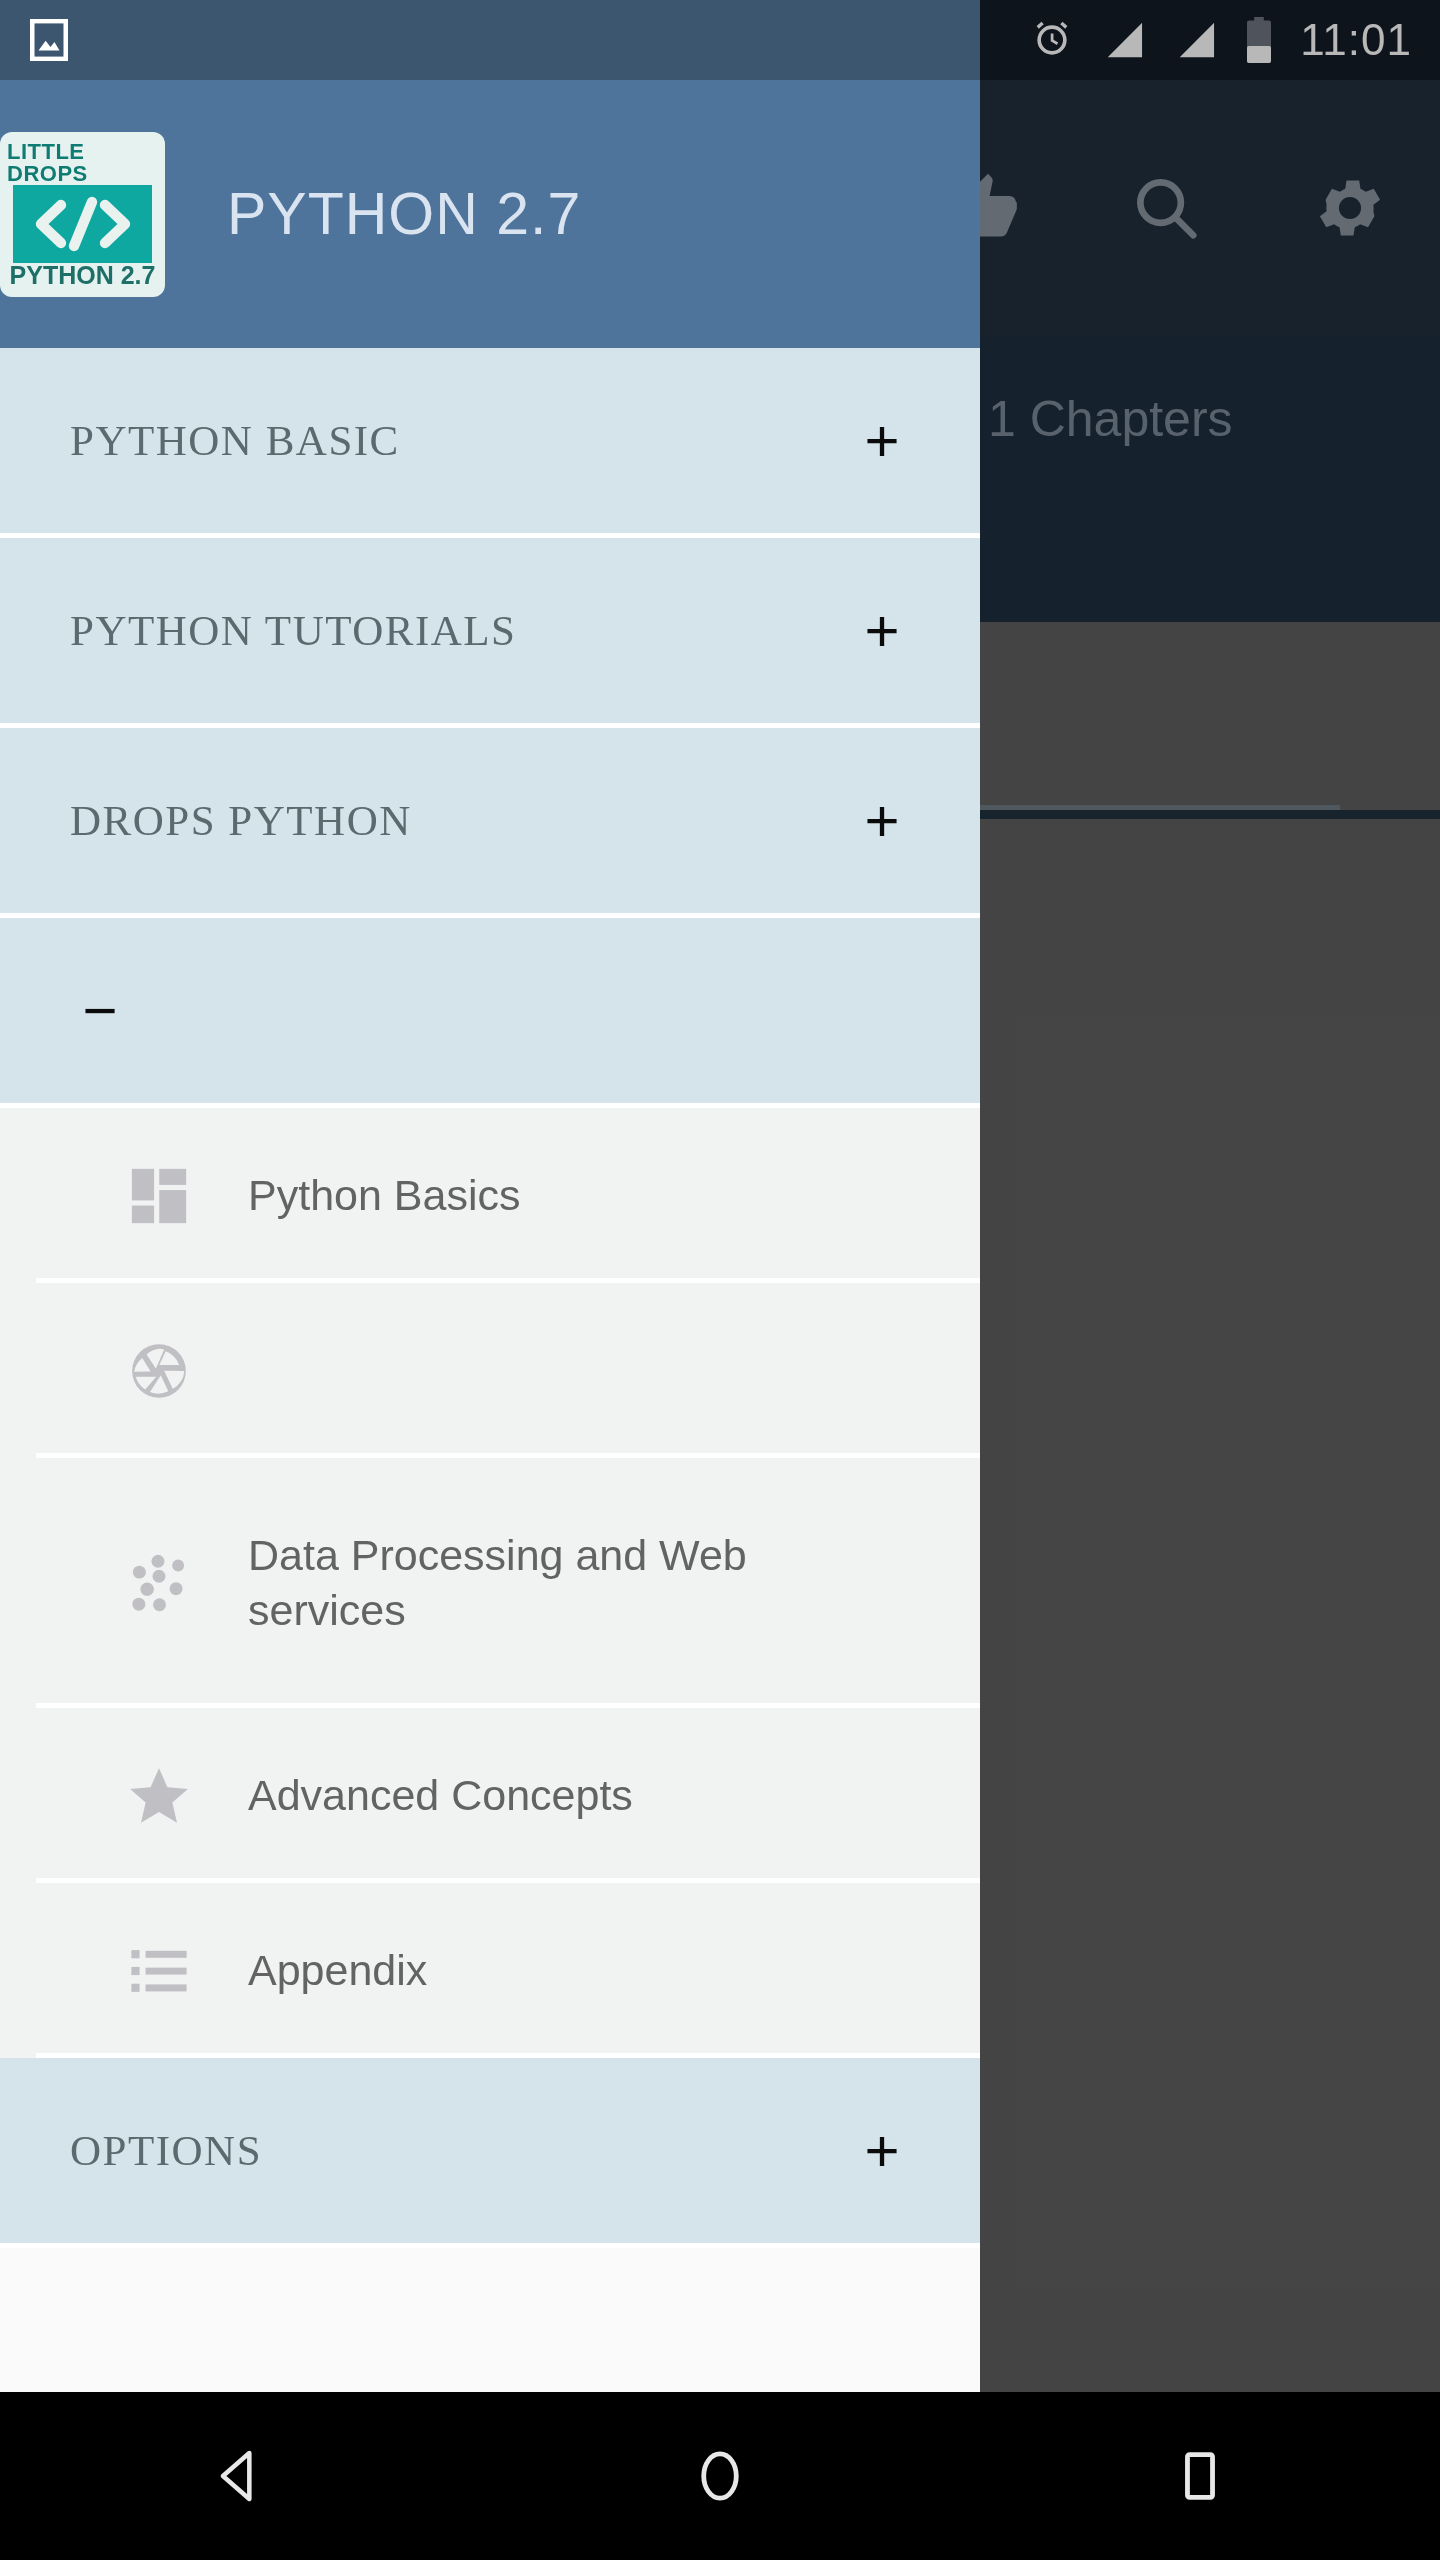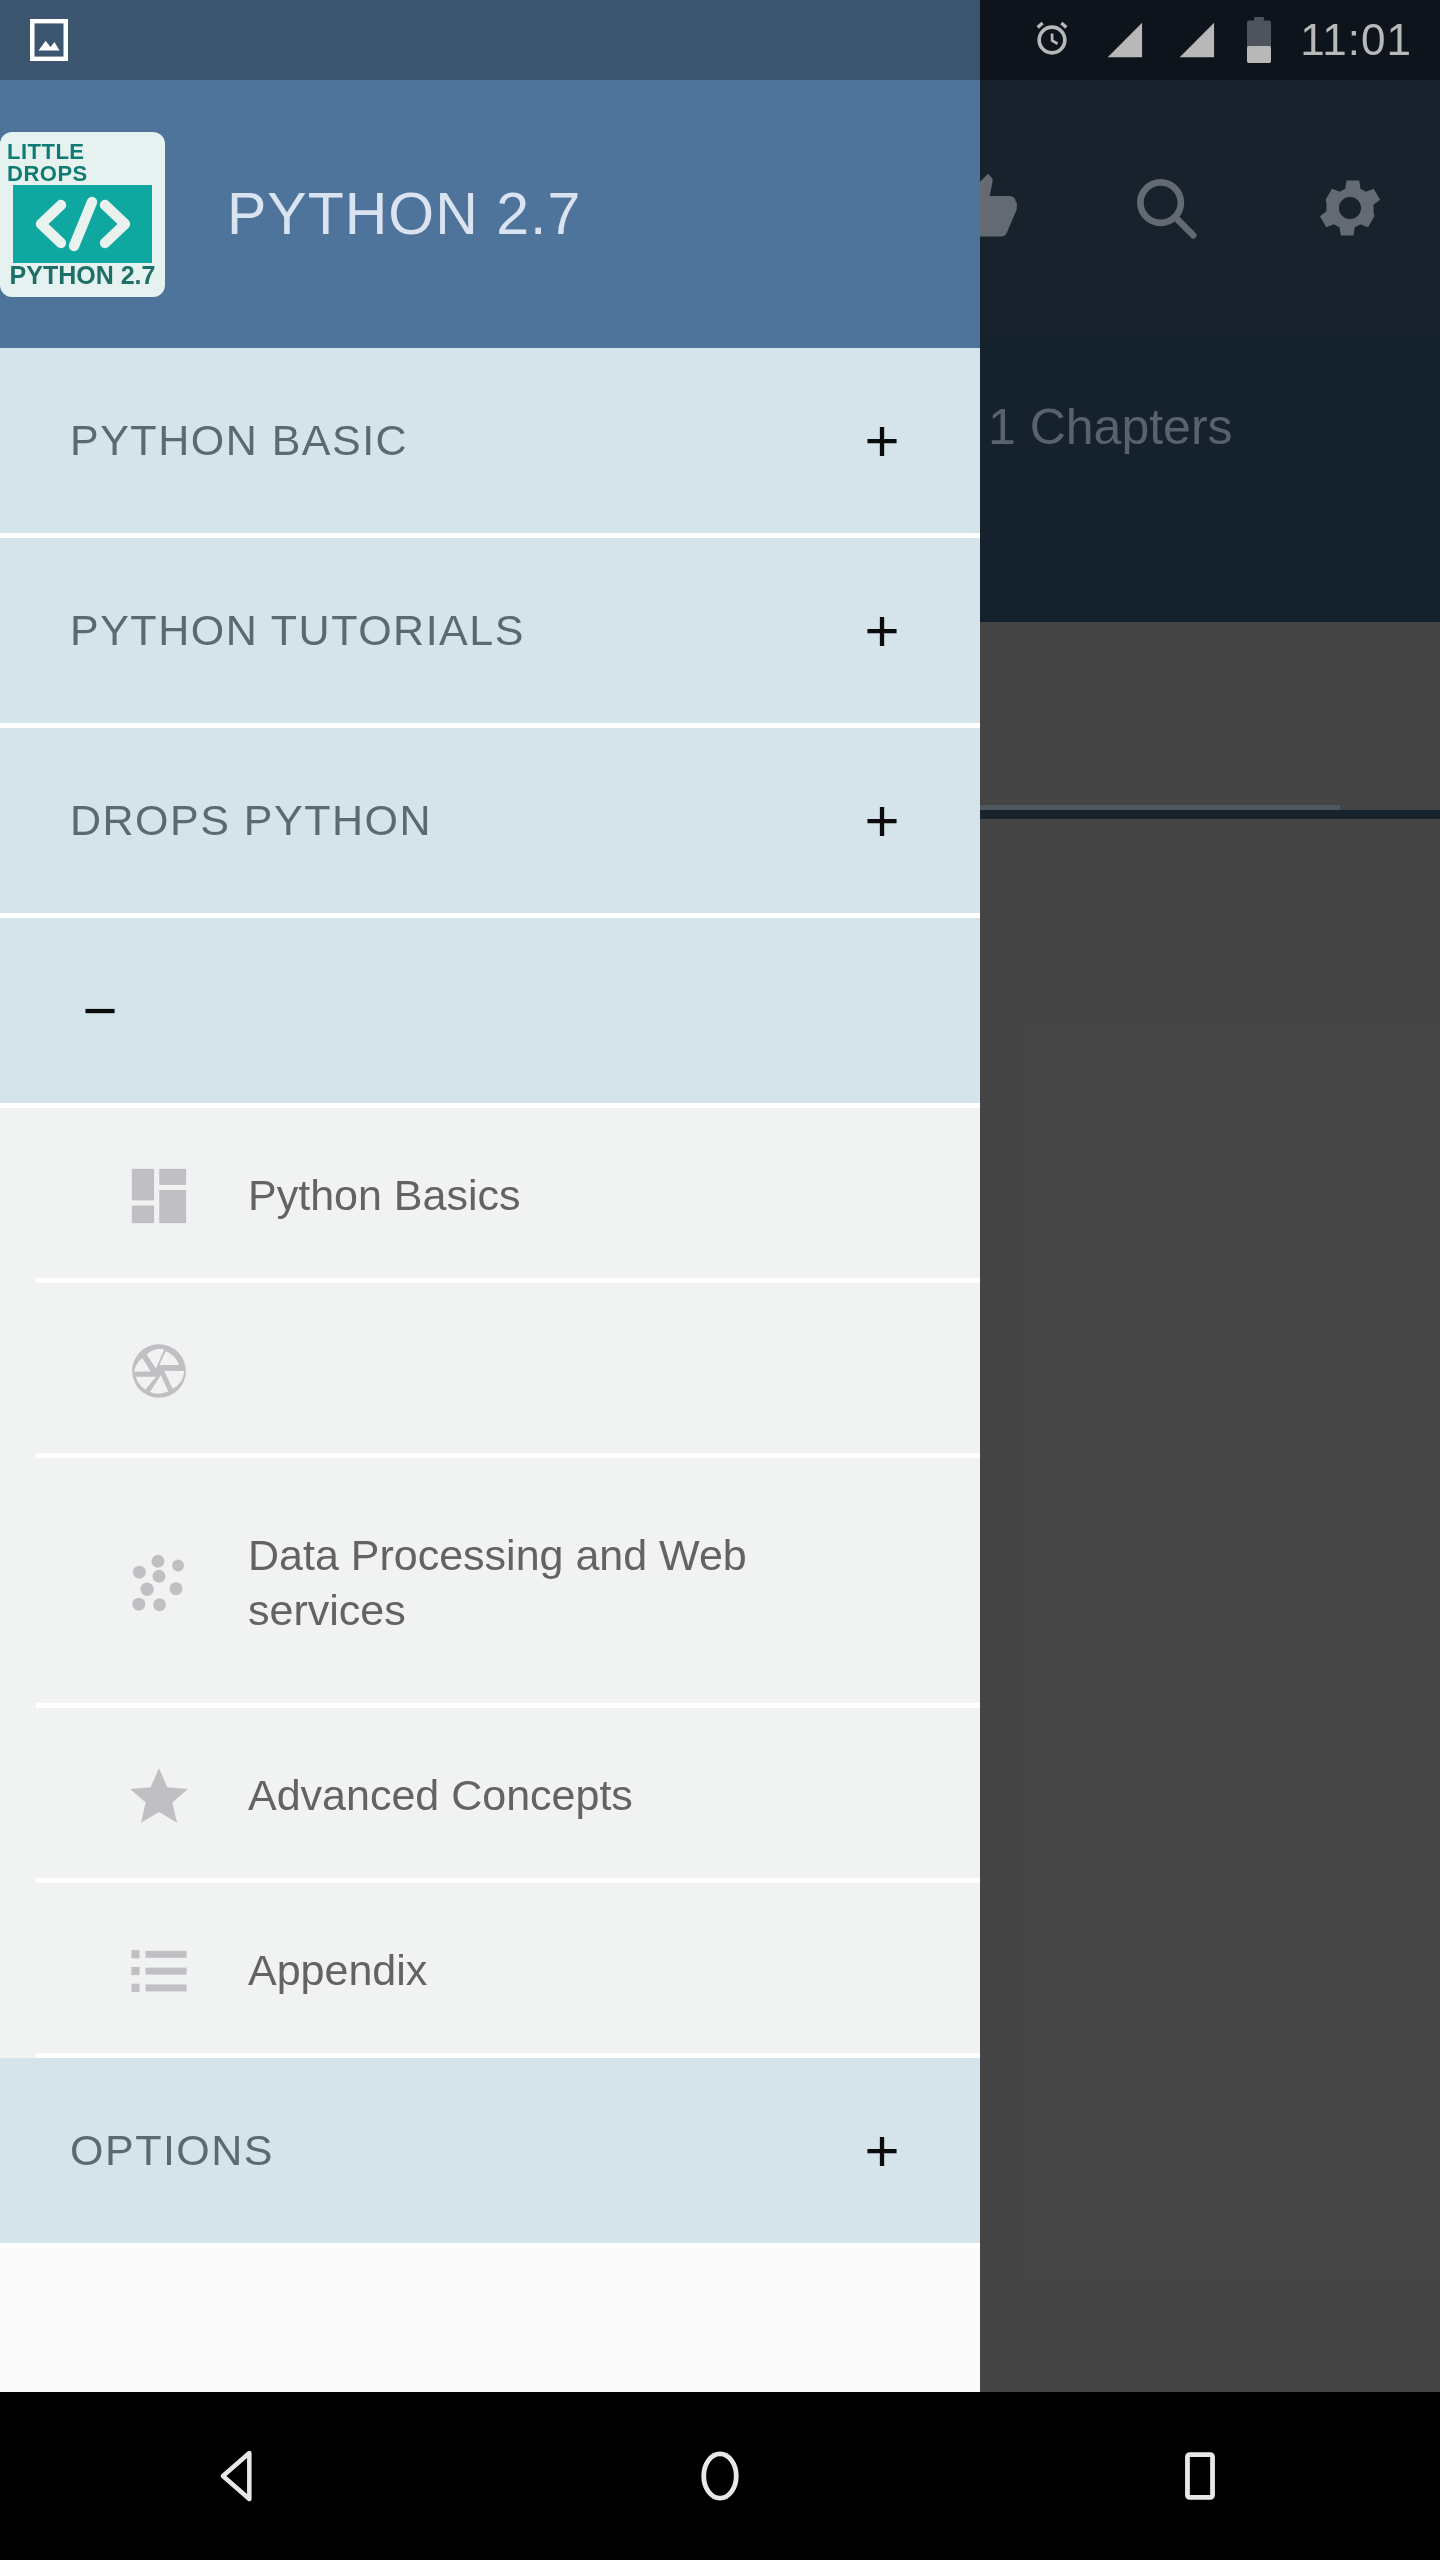--- a/index.html
+++ b/index.html
@@ -25,21 +25,21 @@
   #bg-appbar {
     position:absolute; top:80px; left:0; width:1440px; height:256px;
     background:#20303f; display:flex; align-items:center;
     justify-content:flex-end; padding-right:52px; gap:108px;
   }
   #bg-subheader {
     position:absolute; top:336px; left:0; width:1440px; height:286px;
     background:#1e2e3d;
   }
   #bg-subheader-text {
-    position:absolute; left:988px; top:62px;
+    position:absolute; left:988px; top:54px;
     color:#7b8896; font-size:50px; font-weight:400;
   }
   #bg-body { position:absolute; top:622px; left:0; width:1440px; bottom:0; background:#5f5f5f; }
   #bg-body-divider {
     position:absolute; top:188px; left:0; width:1440px; height:9px; background:#22323f;
   }
   #bg-body-divider-light {
     position:absolute; top:183px; left:100px; width:1240px; height:5px; background:#6e7a83;
   }
 
@@ -79,21 +79,21 @@
   #drawer-title {
     color:#d9e4f0; font-size:59px; font-weight:400; letter-spacing:1px;
   }
 
   .group-row {
     width:980px; height:190px; background:#d4e4ea;
     display:flex; align-items:center; justify-content:space-between;
     padding:0 68px 0 70px; border-bottom:5px solid #ffffff;
   }
   .group-label {
-    color:#5a6a6e; font-size:43px; letter-spacing:1.5px; font-weight:400;
+    color:#5a6a6e; font-size:43px; letter-spacing:1.5px; font-weight:400;font-family:Liberation Serif, serif;
   }
   .group-toggle {
     color:#0b0b0b; font-size:60px; line-height:1; font-weight:400;
     width:60px; text-align:center;
   }
 
   #children-list { width:980px; background:#0c4a6e; }
   .child-row {
     width:980px; display:flex; align-items:center; gap:0;
     background:#f1f2f2; padding:0 0 0 120px; position:relative;

